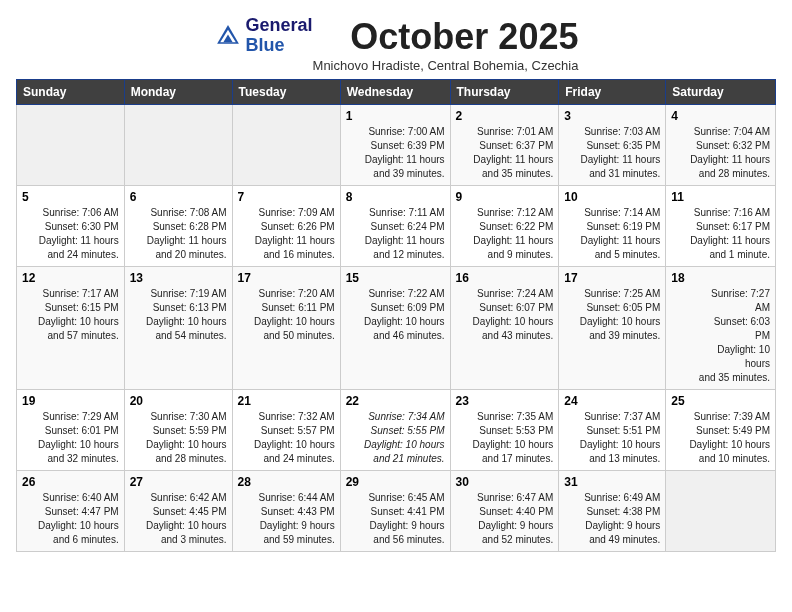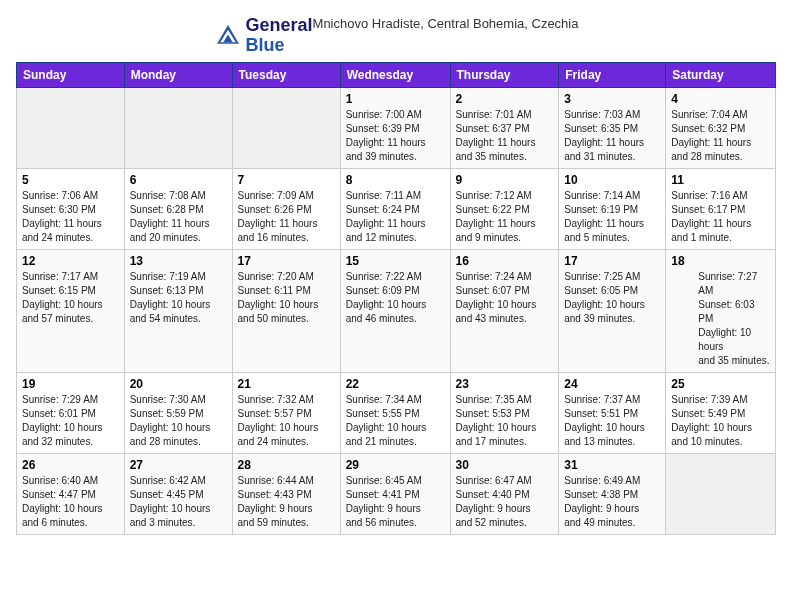--- a/index.html
+++ b/index.html
@@ -42,21 +42,21 @@
     .location-title {
       font-size: 13px;
       color: #333;
     }
     table {
       width: 100%;
       border-collapse: collapse;
       font-size: 10.5px;
     }
     thead th {
-      background: #6d28d9;
+      background: #404040;
       color: #fff;
       text-align: left;
       padding: 5px 6px;
       font-size: 12px;
       font-weight: bold;
       border: 1px solid #1a3d8a;
     }
     tbody td {
       border: 1px solid #ccc;
       vertical-align: top;
@@ -71,20 +71,21 @@
     .day-number {
       font-weight: bold;
       font-size: 12px;
       display: block;
       margin-bottom: 2px;
     }
     .day-info {
       font-size: 10px;
       color: #222;
       line-height: 1.4;
+      text-align: right;
     }
     .empty-cell {
       background: #f0f0f0 !important;
     }
   </style>
 </head>
 <body>
 
 <div class="header-section">
   <div class="logo">
@@ -96,20 +97,21 @@
     <div>
       <div class="logo-text">
         <span style="color:#1a1a6e;">General</span>
       </div>
       <div class="logo-text">
         <span style="color:#2255aa;">Blue</span>
       </div>
     </div>
   </div>
   <div class="title-section">
+    <div class="month-title">October 2025</div>
     <div class="location-title">Mnichovo Hradiste, Central Bohemia, Czechia</div>
   </div>
 </div>
 
 <table>
   <thead>
     <tr>
     <th>Sunday</th>
         <th>Monday</th>
         <th>Tuesday</th>
@@ -272,21 +274,21 @@
         </td>
         <td>
           <span class="day-number">21</span>
           <div class="day-info" style="white-space: pre-line;">Sunrise: 7:32 AM
 Sunset: 5:57 PM
 Daylight: 10 hours
 and 24 minutes.</div>
         </td>
         <td>
           <span class="day-number">22</span>
-          <div class="day-info" style="white-space: pre-line;">Sunrise: 7:34 AM
+          <div class="day-info" style="white-space: pre-line; font-style: italic;">Sunrise: 7:34 AM
 Sunset: 5:55 PM
 Daylight: 10 hours
 and 21 minutes.</div>
         </td>
         <td>
           <span class="day-number">23</span>
           <div class="day-info" style="white-space: pre-line;">Sunrise: 7:35 AM
 Sunset: 5:53 PM
 Daylight: 10 hours
 and 17 minutes.</div>

